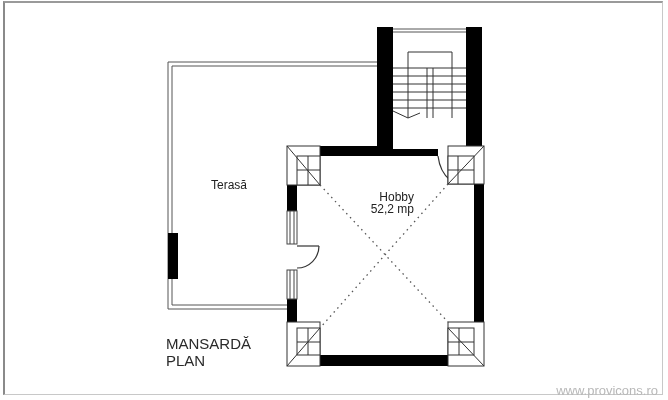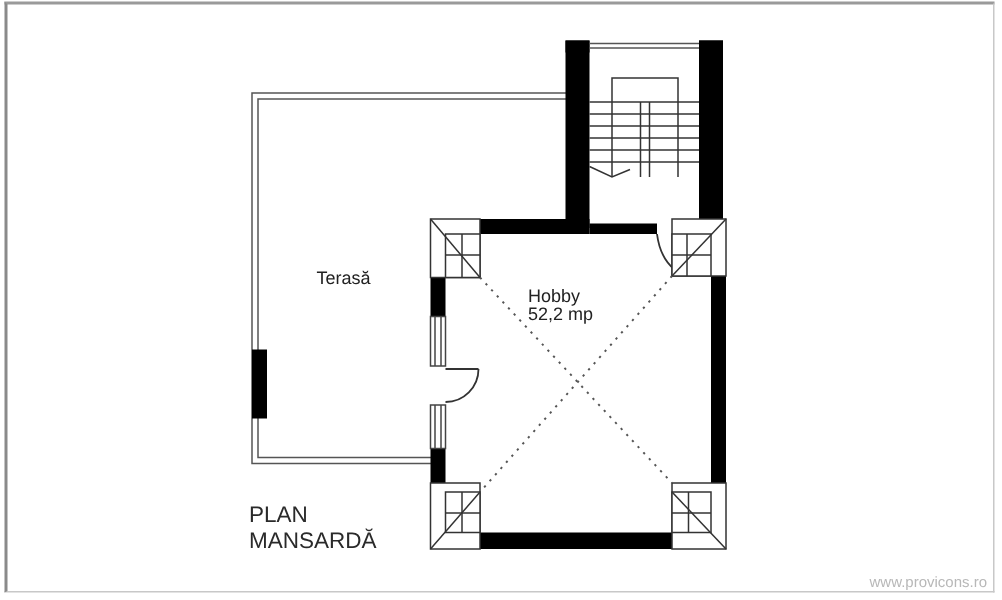--- a/index.html
+++ b/index.html
@@ -1,23 +1,23 @@
 <!DOCTYPE html>
 <html><head>
   <meta charset="utf-8">
   <style>
     html, body { margin: 0; padding: 0; background: #ffffff; }
     body { width: 668px; height: 400px; position: relative; overflow: hidden; font-family: "Liberation Sans", sans-serif; }
     .frame { position: absolute; left: 3px; top: 1px; width: 660px; height: 394px; border-left: 2px solid #8a8a8a; border-top: 2px solid #9a9a9a; border-right: 1px solid #c8c8c8; border-bottom: 1px solid #c8c8c8; box-sizing: border-box; }
     svg { position: absolute; left: 0; top: 0; }
     .label { position: absolute; color: #222; font-family: "Liberation Sans", sans-serif; white-space: nowrap; }
     .terasa { left: 211px; top: 178px; font-size: 12px; text-align: right; }
-    .hobby { left: 352px; top: 191px; font-size: 12px; line-height: 12px; text-align: left; width: 62px; }
+    .hobby { left: 352px; top: 191px; font-size: 12px; line-height: 12px; text-align: right; width: 62px; }
     .plan { left: 166px; top: 335px; font-size: 15px; line-height: 17px; color: #2a2a2a; }
-    .watermark { position: absolute; right: 10px; top: 383px; font-size: 10px; color: #b8b8b8; margin-left: 20px; }
+    .watermark { position: absolute; right: 10px; top: 383px; font-size: 13px; color: #b8b8b8; margin-left: 20px; }
   </style>
 </head>
 <body>
 
 <div class="frame"></div>
 
 <svg width="668" height="400" viewBox="0 0 668 400">
 
   <g fill="none" stroke="#555" stroke-width="1">
     <polyline points="378,62 168,62 168,309 288,309"></polyline>
@@ -116,16 +116,16 @@
     <line x1="448" y1="184" x2="320" y2="328"></line>
   </g>
 </svg>
 
 <div class="label terasa">Terasă</div>
 <div class="label hobby">
   <div>Hobby</div>
   <div>52,2 mp</div>
 </div>
 <div class="label plan">
+  <div>MANSARDĂ</div>
   <div>PLAN</div>
-  <div>MANSARDĂ</div>
 </div>
 <div class="watermark">www.provicons.ro</div>
 
 </body></html>

